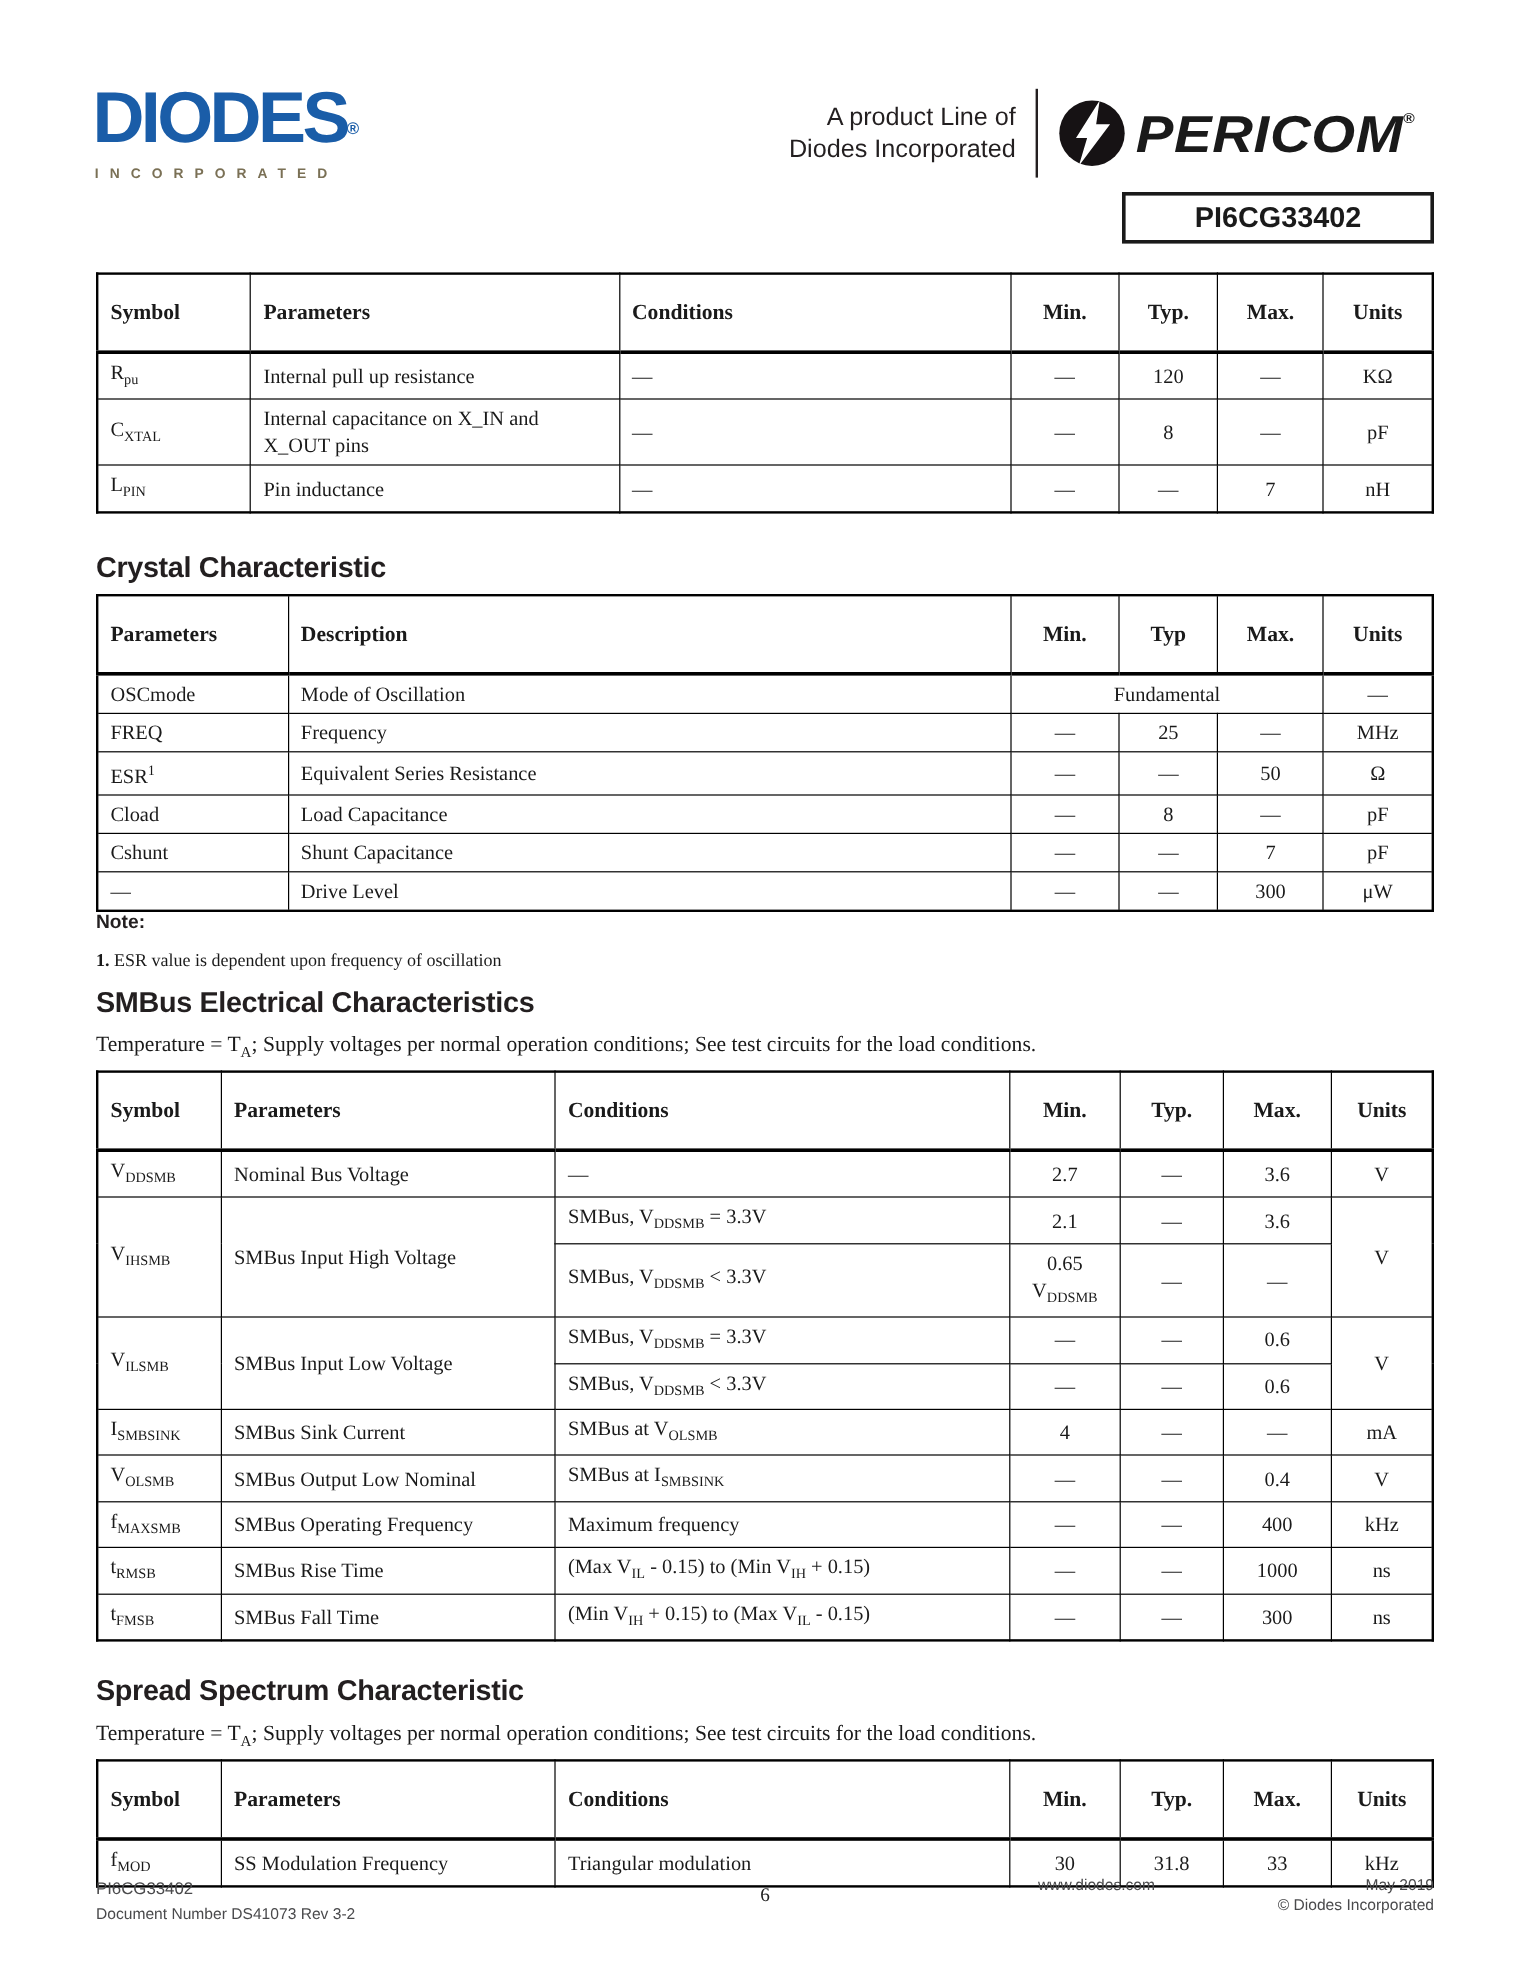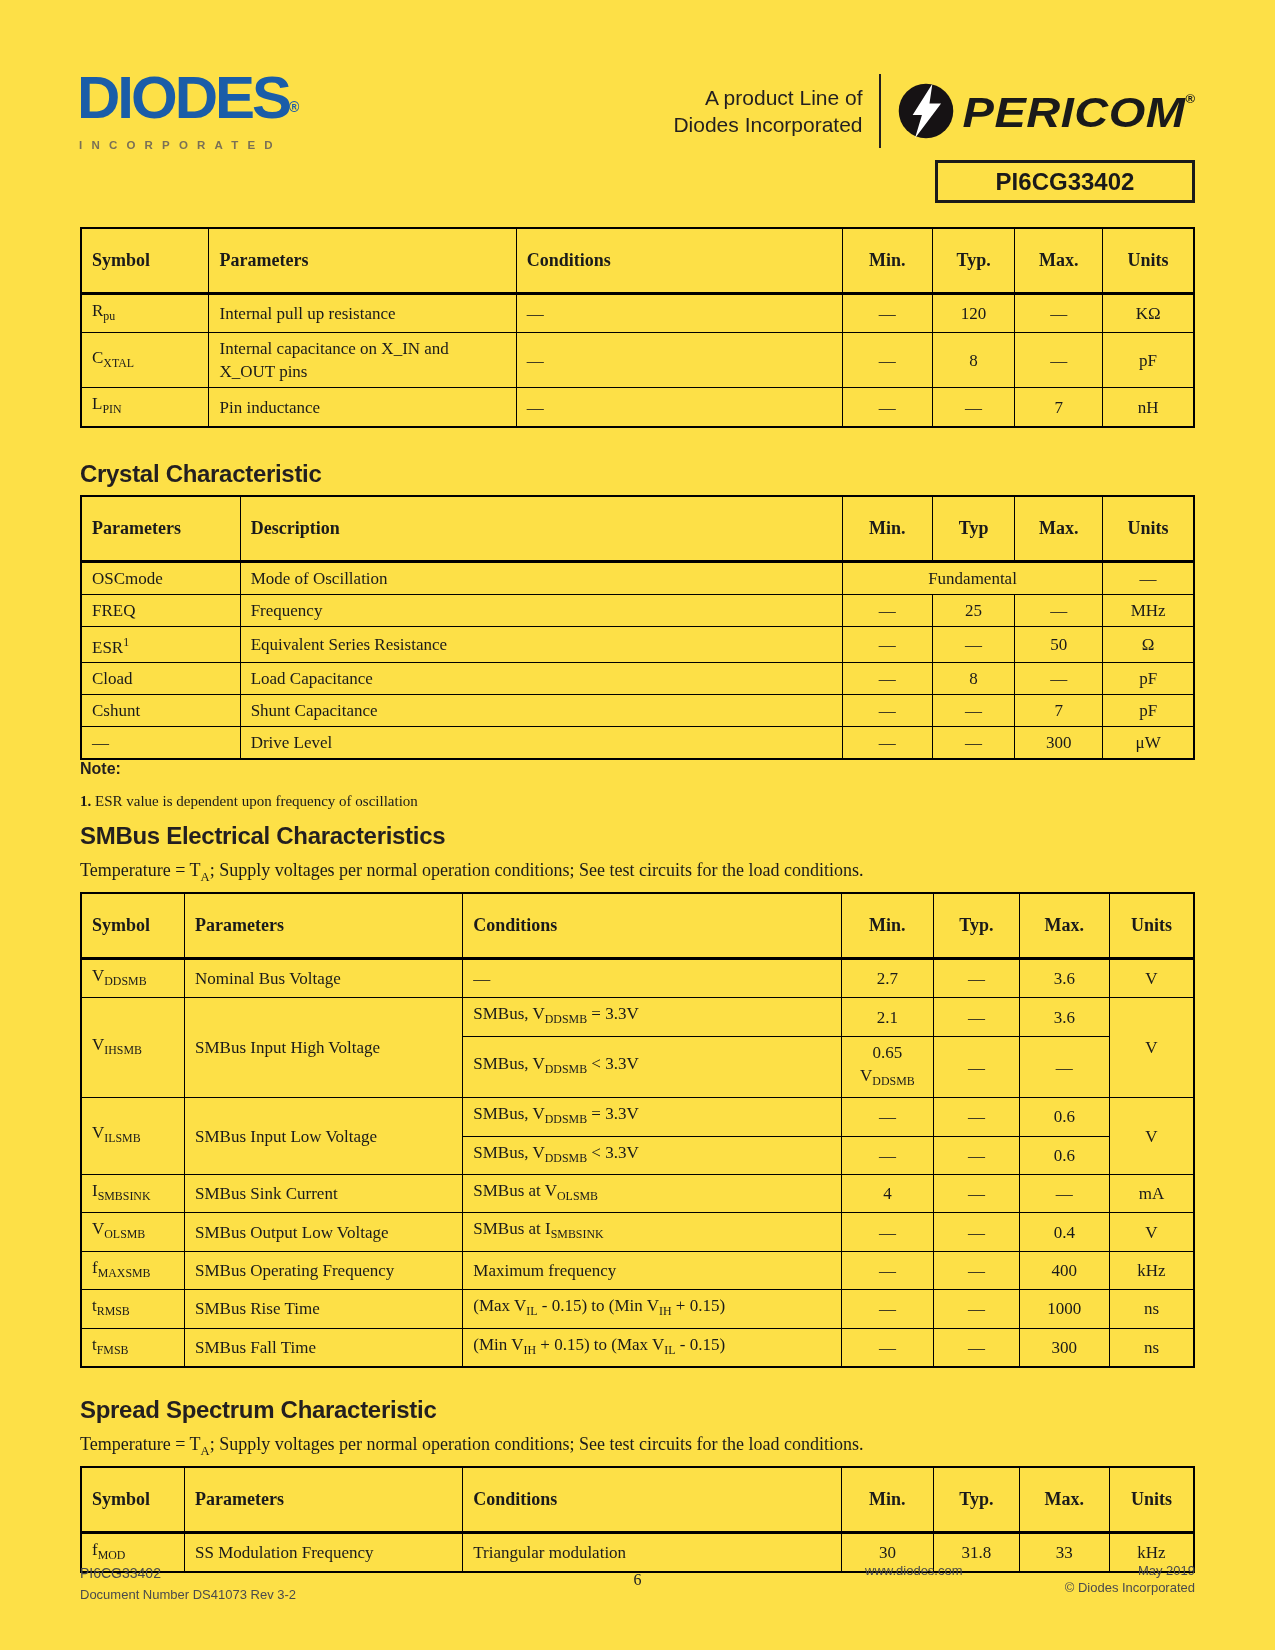--- a/index.html
+++ b/index.html
@@ -1,36 +1,36 @@
 <!DOCTYPE html>
 <html><head>
 <meta charset="utf-8">
 <style>
   * { margin:0; padding:0; box-sizing:border-box; }
   html,body { background:#e8e8e8; }
   .page {
-    position:relative; width:1275px; height:1650px; background:#fde047;
+    position:relative; width:1275px; height:1650px; background:#ffffff;
     margin:0 auto; overflow:hidden;
     font-family:"Liberation Serif", serif; color:#1a1a1a;
   }
   .content { position:absolute; left:80px; top:70px; width:1115px; }
 
   
   .header { position:relative; height:150px; }
   .diodes-logo { position:absolute; left:-3px; top:0; }
   .diodes-word {
     font-family:"Liberation Sans", sans-serif; font-weight:800;
     font-size:60px; line-height:56px; letter-spacing:-3px; color:#1a5da8;
   }
   .diodes-word sup { font-size:14px; letter-spacing:0; vertical-align:6px; }
   .diodes-sub {
     font-family:"Liberation Sans", sans-serif; font-weight:700;
     font-size:11.5px; letter-spacing:9.2px; color:#7a7055; margin-top:4px; padding-left:2px;
   }
-  .header-right { position:absolute; right:0; top:4px; display:flex; align-items:center;justify-content:center; }
+  .header-right { position:absolute; right:16px; top:4px; display:flex; align-items:center;justify-content:center; }
   .product-line {
     font-family:"Liberation Sans", sans-serif; font-size:21px; line-height:1.3;
     color:#231f20; text-align:right; margin-right:16px;
   }
   .vert-divider { width:2px; height:74px; background:#231f20; margin-right:16px; }
   .pericom-icon { width:58px; height:58px; margin-right:8px; flex:0 0 auto; }
   .pericom-word {
     font-family:"Liberation Sans", sans-serif; font-style:italic; font-weight:800;
     font-size:47px; letter-spacing:0.5px; color:#1a1a1a; transform:scaleY(0.92);
   }
@@ -319,21 +319,21 @@
                 <td>I<sub>SMBSINK</sub></td>
                 <td>SMBus Sink Current</td>
                 <td>SMBus at V<sub>OLSMB</sub></td>
                 <td class="c">4</td>
                 <td class="c">—</td>
                 <td class="c">—</td>
                 <td class="c">mA</td>
               </tr>
               <tr>
                 <td>V<sub>OLSMB</sub></td>
-                <td>SMBus Output Low Voltage</td>
+                <td>SMBus Output Low Nominal</td>
                 <td>SMBus at I<sub>SMBSINK</sub></td>
                 <td class="c">—</td>
                 <td class="c">—</td>
                 <td class="c">0.4</td>
                 <td class="c">V</td>
               </tr>
               <tr>
                 <td>f<sub>MAXSMB</sub></td>
                 <td>SMBus Operating Frequency</td>
                 <td>Maximum frequency</td>

